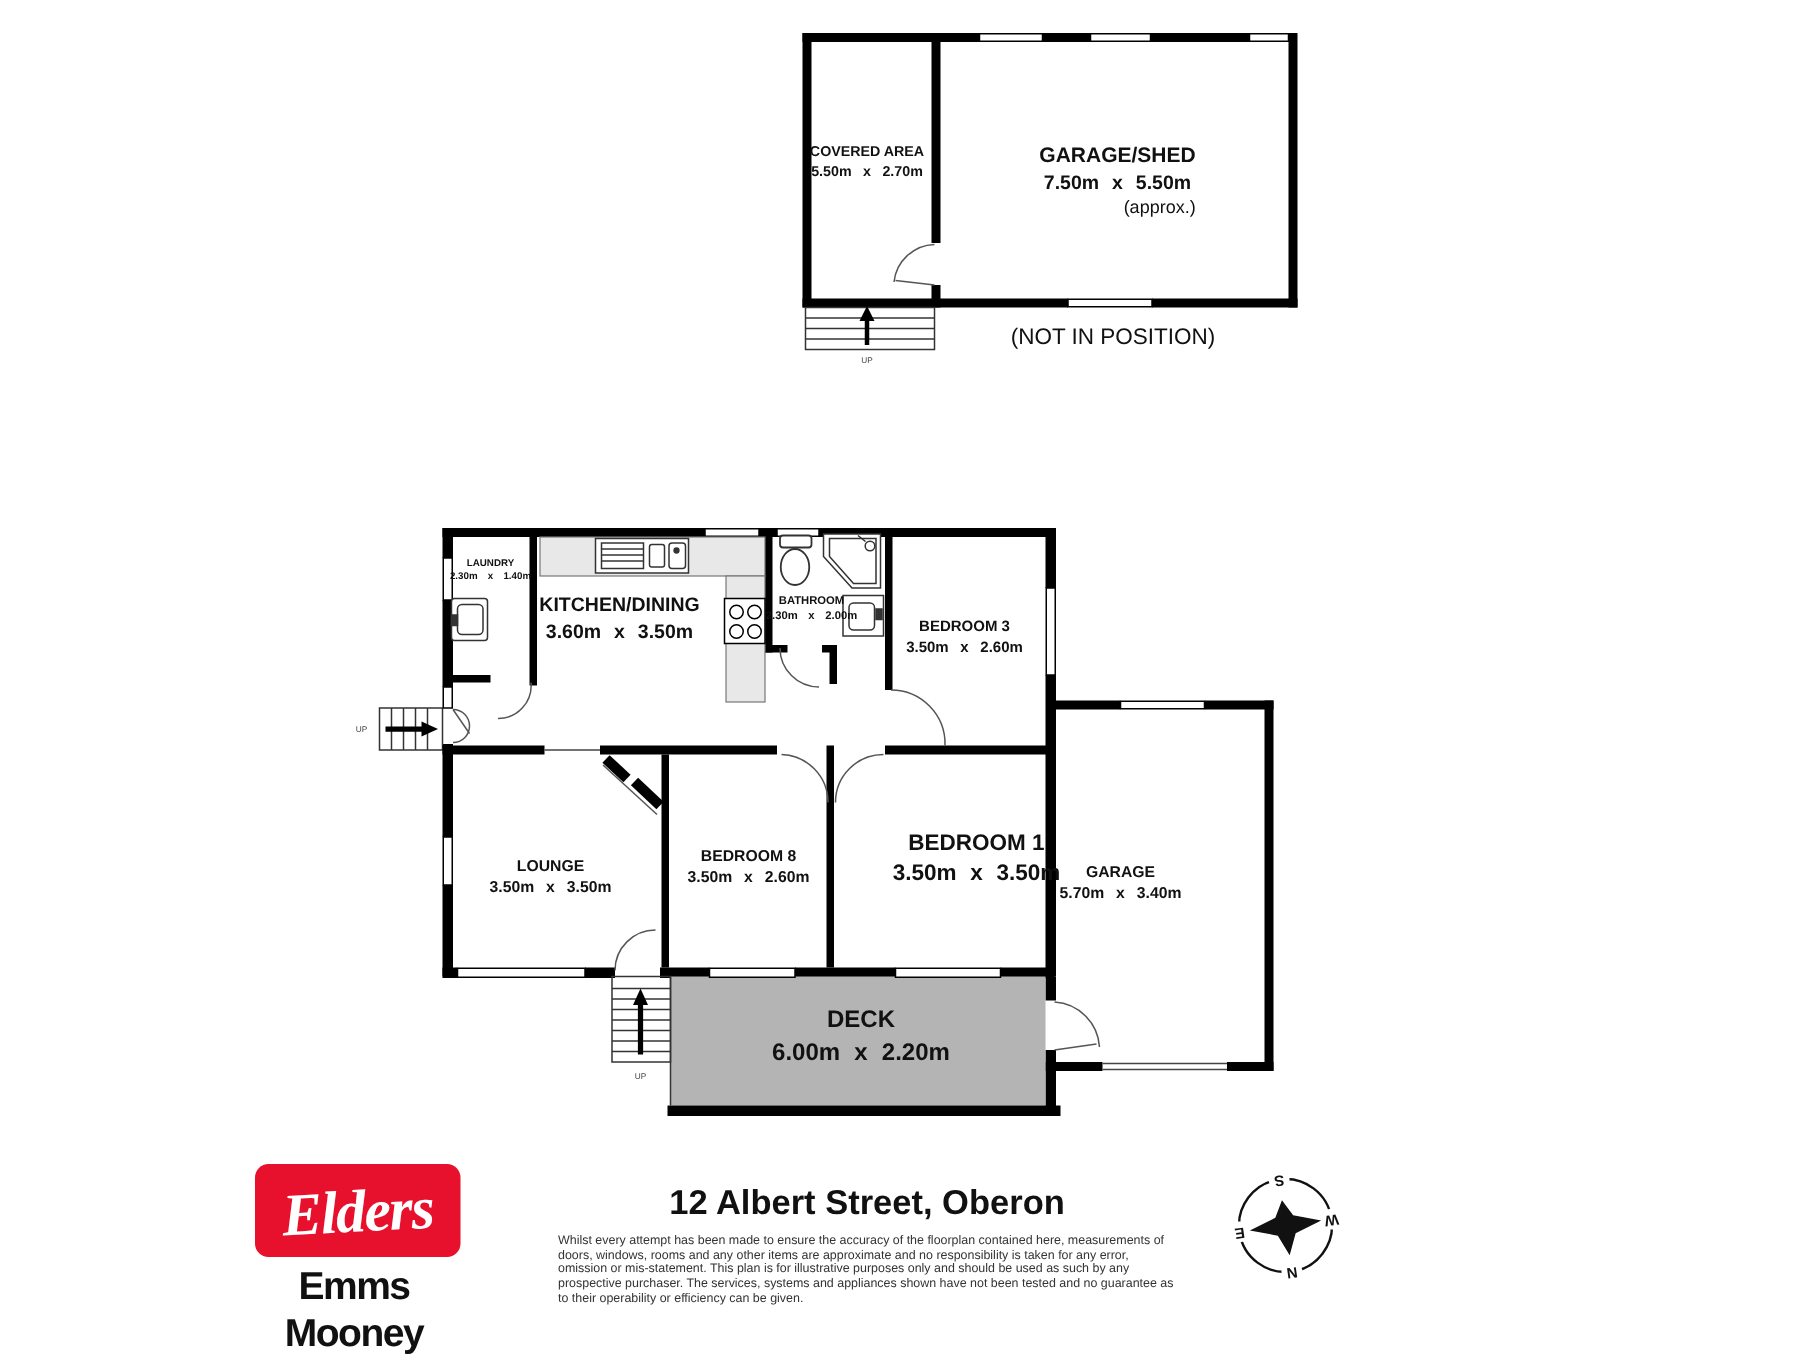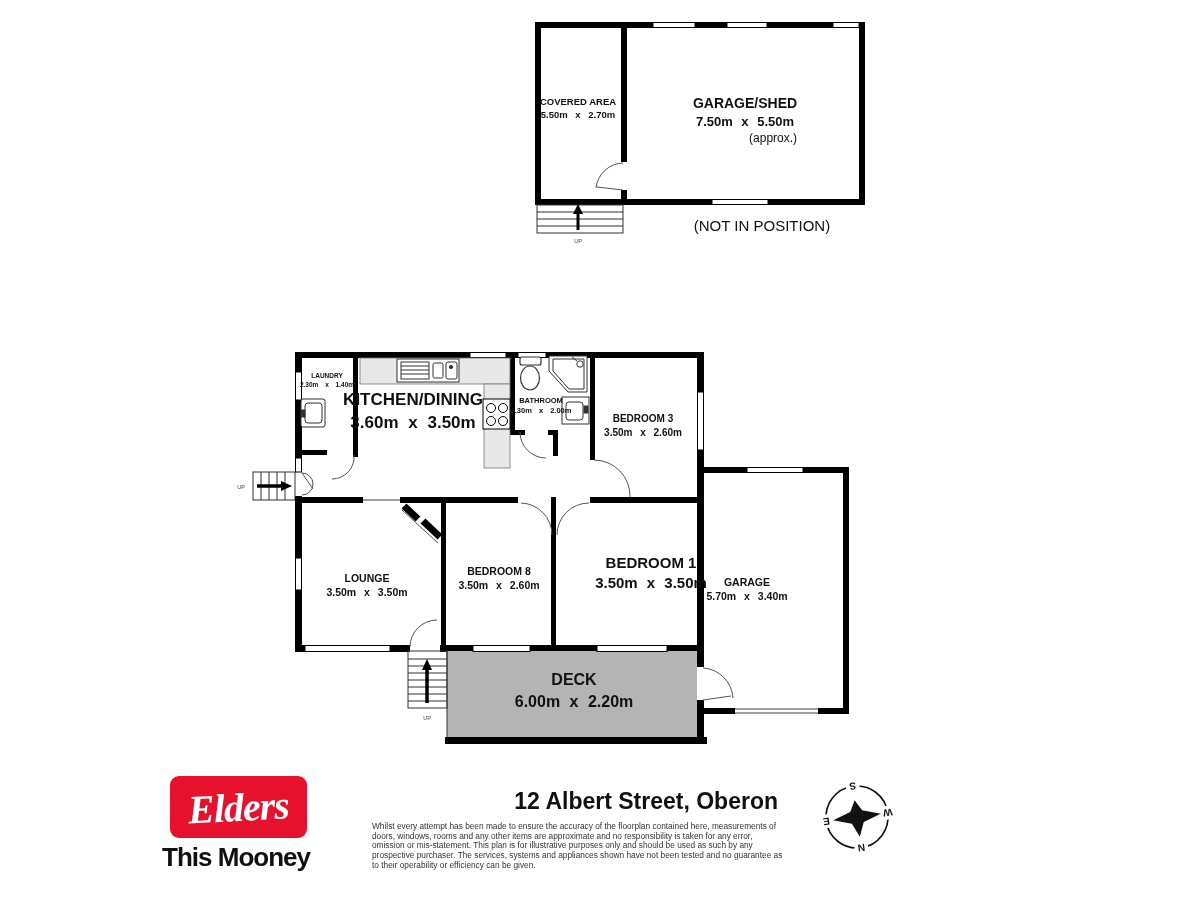--- a/index.html
+++ b/index.html
@@ -14,21 +14,21 @@
   .up{position:absolute;transform:translate(-50%,-50%);font-size:5.5px;color:#444;
       font-weight:normal;z-index:2;}
   .caption{position:absolute;transform:translate(-50%,-50%);font-size:15px;font-weight:normal;
            color:#111;white-space:nowrap;z-index:2;}
   .logo{position:absolute;left:170px;top:776px;width:137px;height:62px;background:#e8112d;
         border-radius:9px;display:flex;align-items:center;justify-content:center;z-index:2;}
   .logo span{color:#fff;font-family:"Liberation Serif",serif;font-style:italic;font-weight:bold;
         font-size:40px;transform:rotate(-3deg);letter-spacing:-1px;}
   .agency{position:absolute;left:160px;top:842px;width:152px;text-align:center;font-size:26px;
         font-weight:bold;letter-spacing:-1px;color:#111;z-index:2;}
-  .title{position:absolute;left:378px;top:788px;width:400px;text-align:right;font-size:23px;
+  .title{position:absolute;left:378px;top:788px;width:400px;text-align:center;font-size:23px;
         font-weight:bold;color:#111;z-index:2;}
   .disclaimer{position:absolute;left:372px;top:822px;width:412px;text-align:left;
         font-size:8.3px;line-height:1.17;color:#333;z-index:2;}
 </style>
 </head>
 <body>
 
 <div class="canvas">
 
 <svg width="1200" height="907" viewBox="0 0 1200 907">
@@ -238,27 +238,27 @@
 
 <div class="lbl" style="left:578px;top:109px;font-size:9.5px;">
   <span class="nm">COVERED AREA</span>
   <span class="dm">5.50m x 2.70m</span>
 </div>
 <div class="lbl" style="left:745px;top:120px;font-size:14px;">
   <span class="nm">GARAGE/SHED</span>
   <span class="dm" style="font-size:13px;text-align:center;">7.50m x 5.50m</span>
   <span class="nt" style="font-size:12px;text-align:right;">(approx.)</span>
 </div>
-<div class="caption" style="left:742px;top:225px;margin-left:20px;">(NOT IN POSITION)</div>
+<div class="caption" style="left:742px;top:225px;">(NOT IN POSITION)</div>
 
 <div class="lbl" style="left:327px;top:381px;font-size:6.5px;">
   <span class="nm">LAUNDRY</span>
   <span class="dm">2.30m x 1.40m</span>
 </div>
-<div class="lbl" style="left:413px;top:412px;font-size:17px;">
+<div class="lbl" style="left:413px;top:412px;font-size:13px;">
   <span class="nm">KITCHEN/DINING</span>
   <span class="dm">3.60m x 3.50m</span>
 </div>
 <div class="lbl" style="left:541px;top:406px;font-size:7.5px;">
   <span class="nm">BATHROOM</span>
   <span class="dm">2.30m x 2.00m</span>
 </div>
 <div class="lbl" style="left:643px;top:425px;font-size:10px;">
   <span class="nm">BEDROOM 3</span>
   <span class="dm">3.50m x 2.60m</span>
@@ -284,17 +284,17 @@
   <span class="dm">6.00m x 2.20m</span>
 </div>
 
 <div class="up" style="left:578px;top:241px;">UP</div>
 <div class="up" style="left:241px;top:487px;">UP</div>
 <div class="up" style="left:427px;top:718px;">UP</div>
 
 <div class="logo">
   <span>Elders</span>
 </div>
-<div class="agency">This Mooney</div>
+<div class="agency">Emms Mooney</div>
 <div class="title">12 Albert Street, Oberon</div>
 <div class="disclaimer">Whilst every attempt has been made to ensure the accuracy of the floorplan contained here, measurements of doors, windows, rooms and any other items are approximate and no responsibility is taken for any error, omission or mis-statement. This plan is for illustrative purposes only and should be used as such by any prospective purchaser. The services, systems and appliances shown have not been tested and no guarantee as to their operability or efficiency can be given.</div>
 
 </div>
 
 </body></html>

